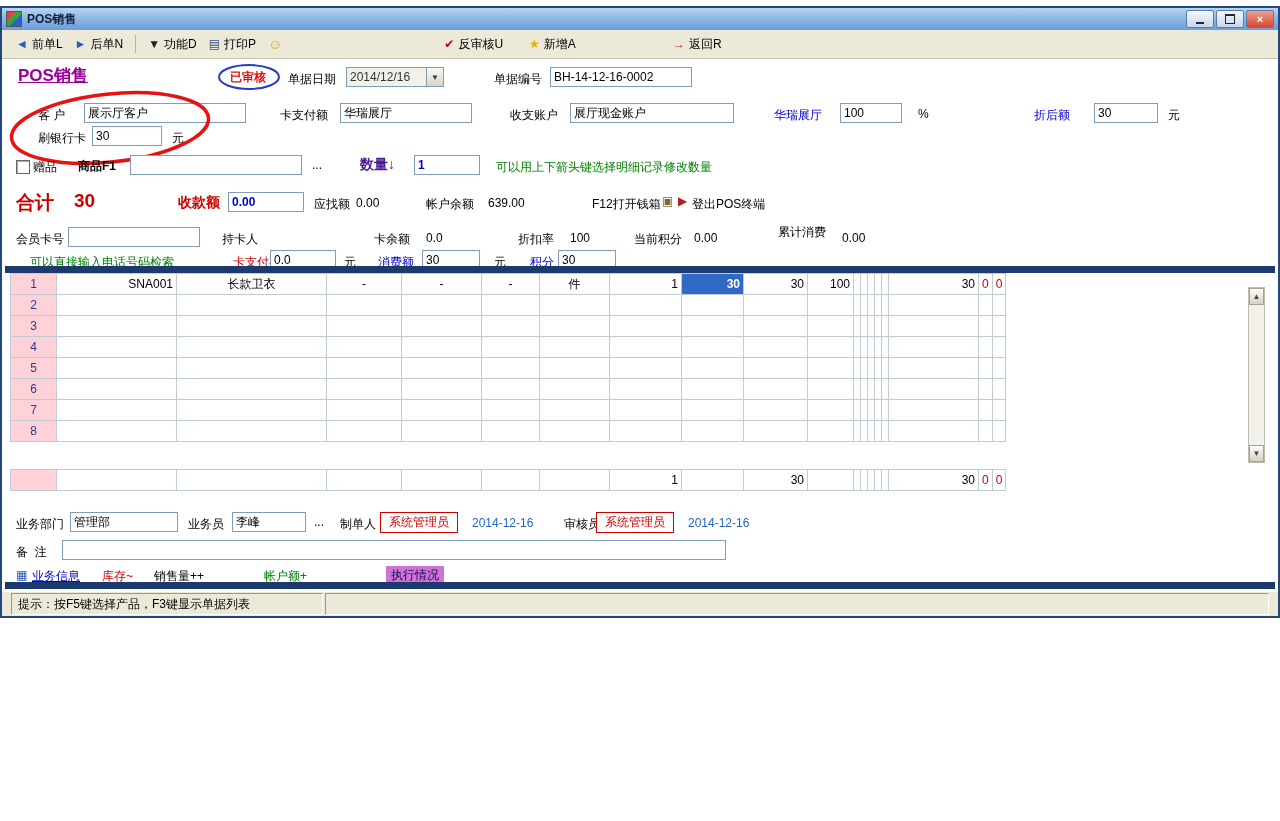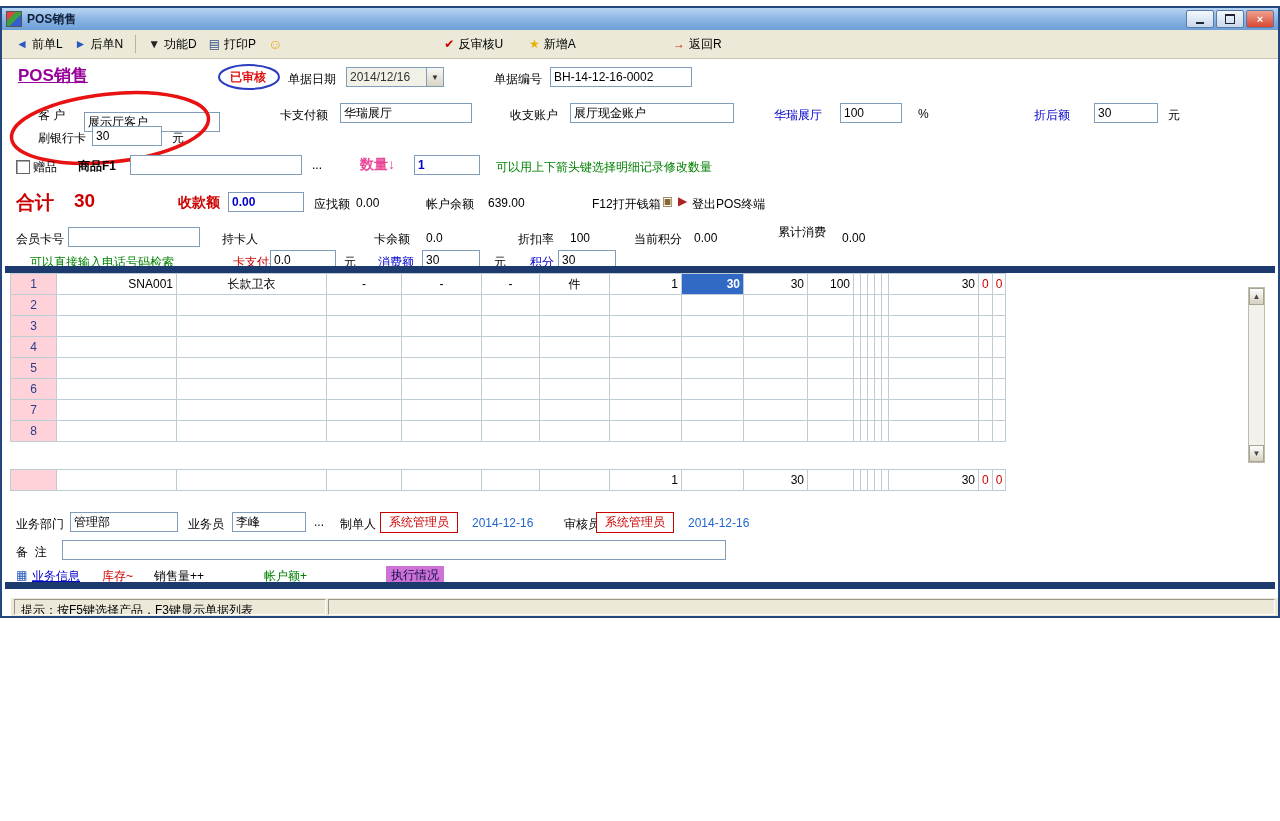--- a/index.html
+++ b/index.html
@@ -59,22 +59,22 @@
   .sb-btn{height:15px;background:linear-gradient(#fdfdfb,#d6d2c2);border:1px solid #a8a494;
           font-size:8px;display:flex;align-items:center;justify-content:center;color:#444;}
   .sb-track{flex:1;}
   
   .linktext{font-size:12px;}
   .link-blue{color:#0000cc;text-decoration:underline;}
   .link-red{color:#cc0000;}
   .link-green{color:#008000;}
   .link-exec{background:#cf72d8;color:#10104a;padding:1px 5px;}
   
-  .statusbar{position:absolute;left:9px;right:0;bottom:0;height:18px;background:#ece9d8;display:flex;
-             align-items:stretch;padding:1px 3px;box-sizing:border-box;gap:2px;}
+  .statusbar{position:absolute;left:0;right:0;bottom:0;height:24px;background:#ece9d8;display:flex;
+             align-items:stretch;padding:1px 9px;box-sizing:border-box;gap:2px;}
   .spanel{border:1px solid;border-color:#9a968a #fff #fff #9a968a;padding:2px 6px;font-size:12px;
           white-space:nowrap;overflow:hidden;background:#ece9d8;}
 </style>
 </head>
 <body>
 
 <div id="page">
   <div class="window">
 
     <div class="titlebar">
@@ -135,21 +135,21 @@
 
     <span class="a lbl" style="left:286px;top:63px">单据日期</span>
     <div class="combo" style="left:344px;top:59px;width:98px">
       <span class="combo-text">2014/12/16</span>
       <span class="combo-btn">▼</span>
     </div>
     <span class="a lbl" style="left:492px;top:63px">单据编号</span>
     <input class="inp" style="left: 548px; top: 59px; width: 142px;" value="BH-14-12-16-0002">
 
     <span class="a lbl" style="left:36px;top:99px">客 户</span>
-    <input class="inp" style="left: 82px; top: 104px; width: 136px;" value="展示厅客户">
+    <input class="inp" style="left: 82px; top: 95px; width: 162px;" value="展示厅客户">
     <span class="a lbl" style="left:278px;top:99px">卡支付额</span>
     <input class="inp" style="left: 338px; top: 95px; width: 132px;" value="华瑞展厅">
     <span class="a lbl" style="left:508px;top:99px">收支账户</span>
     <input class="inp" style="left: 568px; top: 95px; width: 164px;" value="展厅现金账户">
     <span class="a lbl lbl-blue" style="left:772px;top:99px">华瑞展厅</span>
     <input class="inp" style="left: 838px; top: 95px; width: 62px;" value="100">
     <span class="a lbl" style="left:916px;top:99px">%</span>
     <span class="a lbl lbl-blue" style="left:1032px;top:99px">折后额</span>
     <input class="inp" style="left: 1092px; top: 95px; width: 64px;" value="30">
     <span class="a lbl" style="left:1166px;top:99px">元</span>
@@ -160,21 +160,21 @@
 
     <svg class="a" style="left:2px;top:78px;pointer-events:none" width="212" height="84" viewBox="0 0 212 84">
       <ellipse cx="106" cy="42" rx="99" ry="34" fill="none" stroke="#e81212" stroke-width="3.5" transform="rotate(-6 106 42)"></ellipse>
     </svg>
 
     <span class="checkbox" style="left:14px;top:152px"></span>
     <span class="a lbl" style="left:31px;top:151px">赠品</span>
     <span class="a lbl" style="left:76px;top:150px;font-weight:bold">商品F1</span>
     <input class="inp" style="left: 128px; top: 147px; width: 172px;" value="">
     <span class="a lbl" style="left:310px;top:150px">...</span>
-    <span class="a lbl" style="left:358px;top:148px;color:#ec4899;font-weight:bold;font-size:14px">数量↓</span>
+    <span class="a lbl" style="left:358px;top:148px;color:#4c1d95;font-weight:bold;font-size:14px">数量↓</span>
     <input class="inp blueval" style="left: 412px; top: 147px; width: 66px;" value="1">
     <span class="a lbl lbl-green" style="left:494px;top:151px">可以用上下箭头键选择明细记录修改数量</span>
 
     <span class="a" style="left:14px;top:182px;color:#cc0000;font-size:19px;font-weight:bold">合计</span>
     <span class="a" style="left:72px;top:182px;color:#cc0000;font-size:19px;font-weight:bold">30</span>
     <span class="a" style="left:176px;top:186px;color:#cc0000;font-size:14px;font-weight:bold">收款额</span>
     <input class="inp blueval" style="left: 226px; top: 184px; width: 76px;" value="0.00">
     <span class="a lbl" style="left:312px;top:188px">应找额</span>
     <span class="a lbl" style="left:354px;top:188px">0.00</span>
     <span class="a lbl" style="left:424px;top:188px">帐户余额</span>

